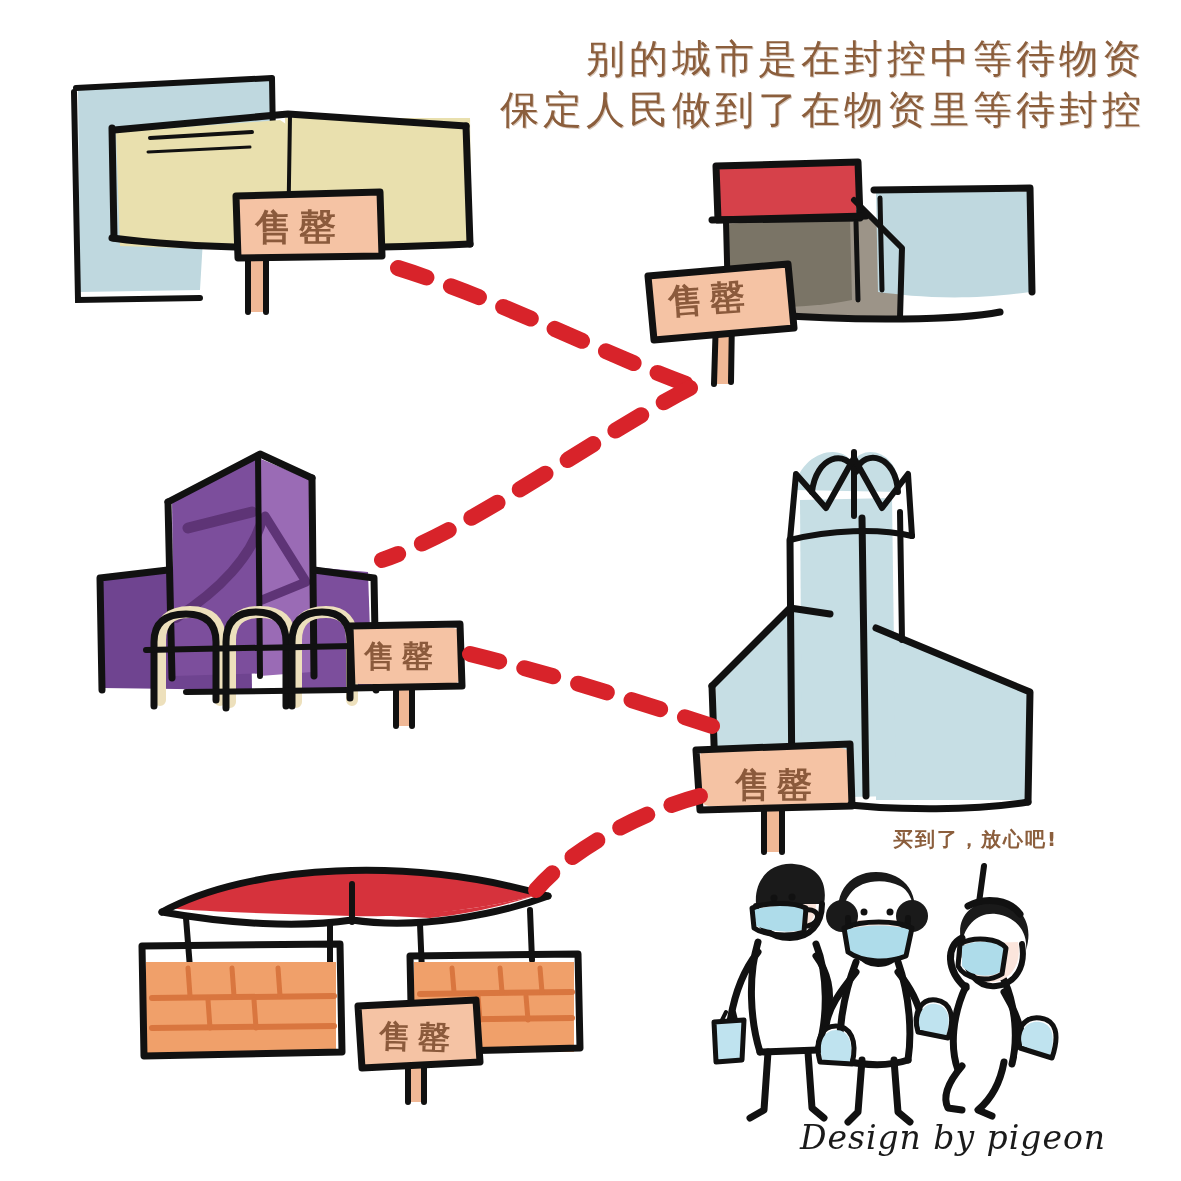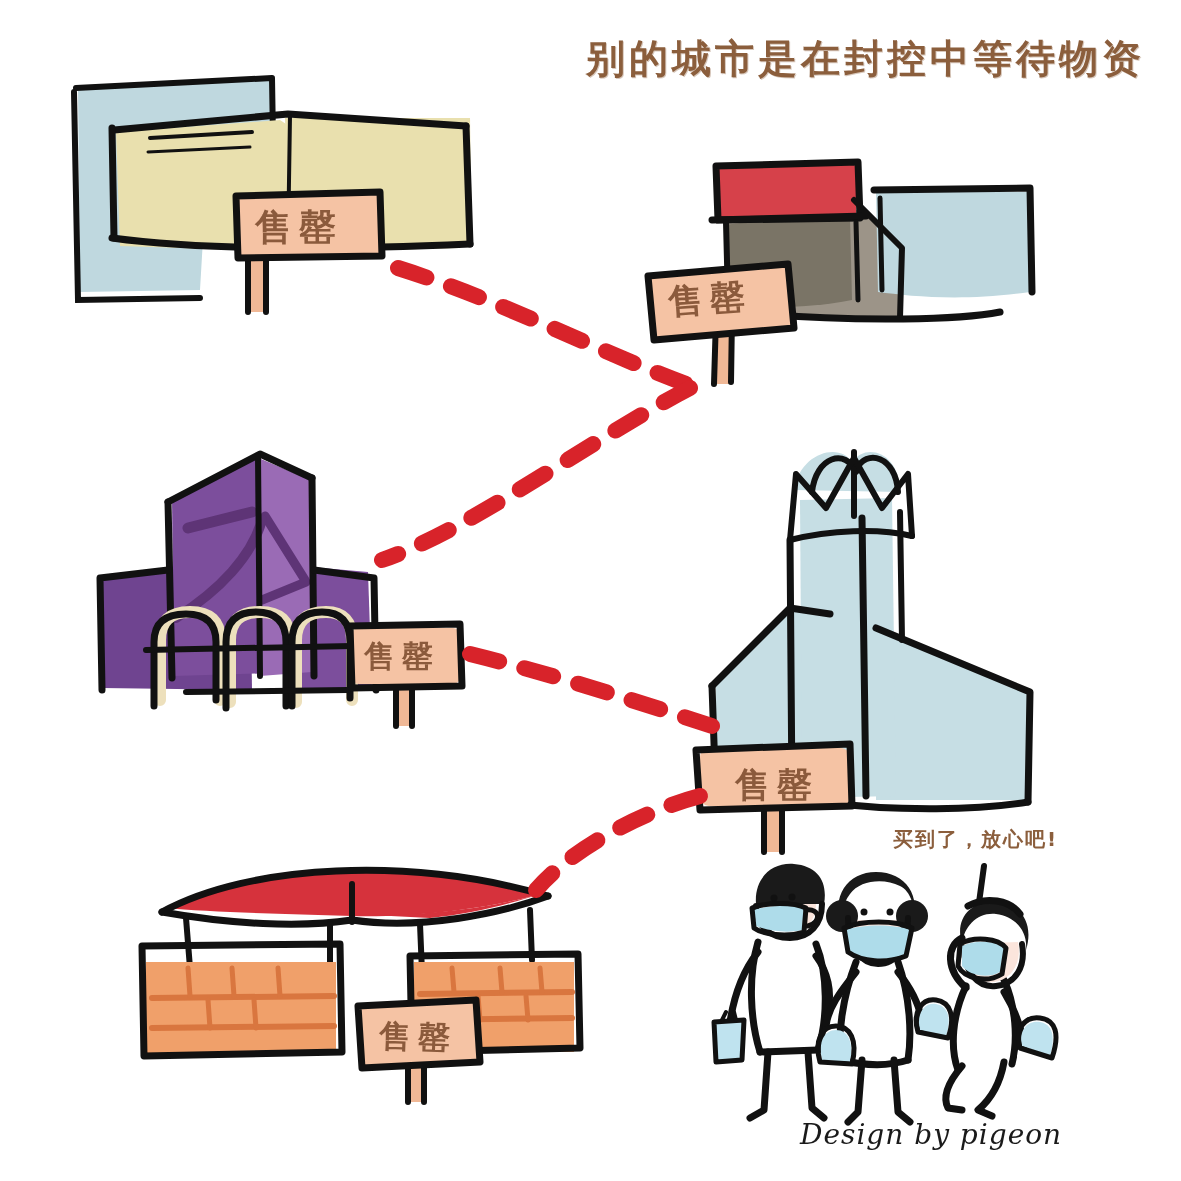--- a/index.html
+++ b/index.html
@@ -27,21 +27,21 @@
     height: 1181px;
   }
   
   .headline {
     position: absolute;
     right: 36px;
     top: 34px;
     text-align: right;
     color: #8B5E3C;
     font-family: "DejaVu Sans", sans-serif;
-    font-weight: 700;
+    font-weight: 400;
     font-size: 39px;
     line-height: 1.30;
     letter-spacing: 4px;
     white-space: nowrap;
     text-shadow: 1px 1px 0 rgba(139,94,60,0.35);
   }
   .headline .ln { display: block; }
   .speech {
     position: absolute;
     left: 893px;
@@ -53,21 +53,21 @@
     letter-spacing: 2px;
     white-space: nowrap;
   }
   .signature {
     position: absolute;
     left: 800px;
     top: 1118px;
     color: #1a1a1a;
     font-family: "DejaVu Serif", serif;
     font-style: italic;
-    font-size: 28px;
+    font-size: 33px;
     letter-spacing: 1px;
     white-space: nowrap;
   }
   .sign-text {
     position: absolute;
     color: #8B5A3C;
     font-family: "DejaVu Sans", sans-serif;
     font-weight: 700;
     white-space: nowrap;
     letter-spacing: 7px;
@@ -336,20 +336,21 @@
         <path d="M1004 1062 C 1000 1084, 990 1100, 978 1110 L 992 1116" fill="none" stroke="#111" stroke-width="7" stroke-linecap="round" stroke-linejoin="round"></path>
 
         <path d="M1022 1046 C 1018 1030, 1028 1020, 1040 1022 C 1052 1024, 1056 1036, 1050 1056 Z" fill="#BFE3EF"></path>
         <path d="M1020 1048 C 1014 1028, 1026 1016, 1040 1018 C 1056 1020, 1060 1034, 1052 1058 Z" fill="none" stroke="#111" stroke-width="5" stroke-linejoin="round"></path>
       </g>
     </g>
   </svg>
 
   <div class="headline">
     <span class="ln">别的城市是在封控中等待物资</span>
+    <span class="ln">保定人民做到了在物资里等待封控</span>
   </div>
 
   <div class="speech">买到了，放心吧!</div>
 
   <div class="signature">Design by pigeon</div>
 
   <div class="sign-text st1">售罄</div>
   <div class="sign-text st2">售罄</div>
   <div class="sign-text st3">售罄</div>
   <div class="sign-text st4">售罄</div>

